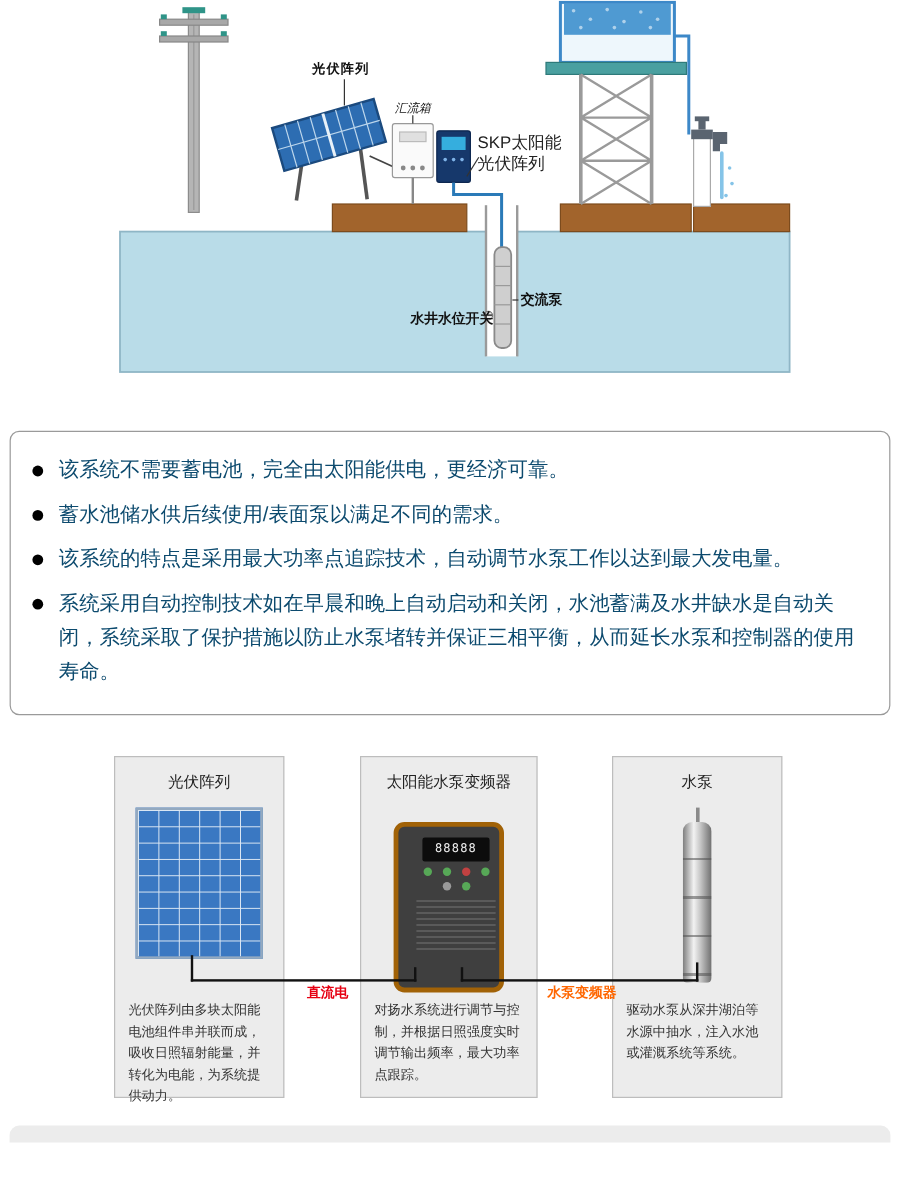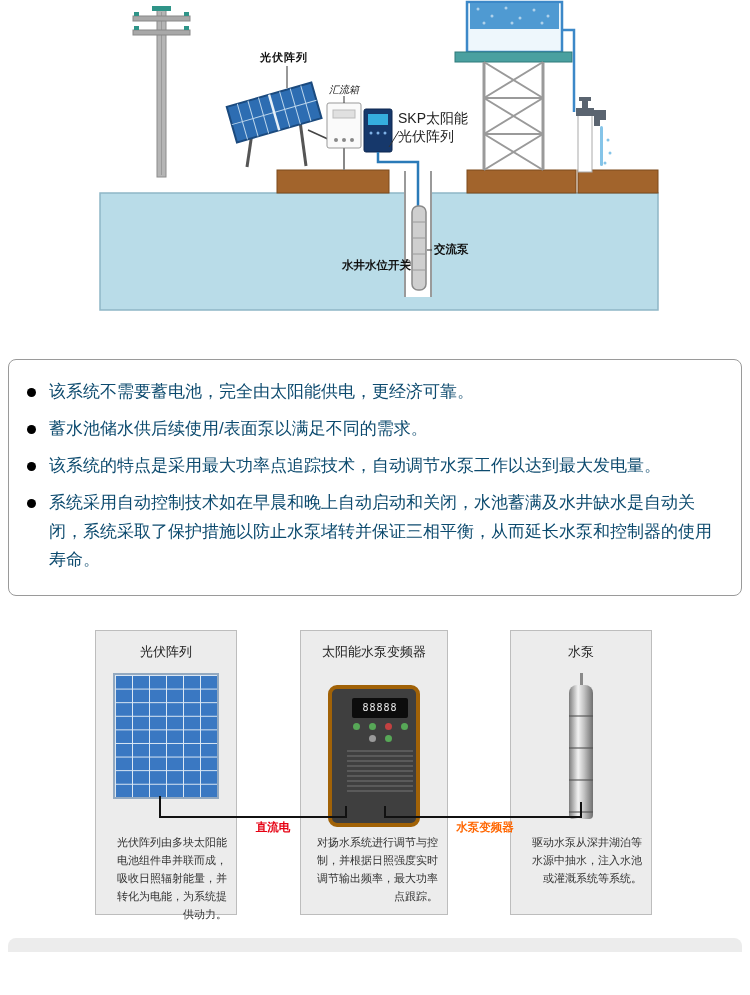--- a/index.html
+++ b/index.html
@@ -29,21 +29,21 @@
 
   
   .components { position:relative; width:750px; height:300px; margin-top:34px; }
   .card { position:absolute; top:0; height:285px; background:#ececec;
           border:1px solid #bdbdbd; box-sizing:border-box; }
   .card1 { left:95px;  width:142px; }
   .card2 { left:300px; width:148px; }
   .card3 { left:510px; width:142px; }
   .card .title { text-align:center; font-size:13px; color:#222; margin-top:12px; }
   .card .desc  { position:absolute; top:203px; left:11px; right:9px;
-                 font-size:11px; line-height:1.62; color:#333; text-align:right; }
+                 font-size:11px; line-height:1.62; color:#333; text-align:left; }
 
   .solar-img { width:102px; height:122px; margin:12px auto 0; background-color:#3a78c2;
                border:2px solid #93a9c0;
                background-image:
                  linear-gradient(to right, #dce8f4 1px, transparent 1px),
                  linear-gradient(to bottom, #dce8f4 1px, transparent 1px);
                background-size:17px 13.6px; }
 
   .inverter-img { width:92px; height:142px; margin:24px auto 0; background:#3f3f3f;
                   border:4px solid #a16207; border-radius:9px; box-sizing:border-box;padding-left:12px; }

